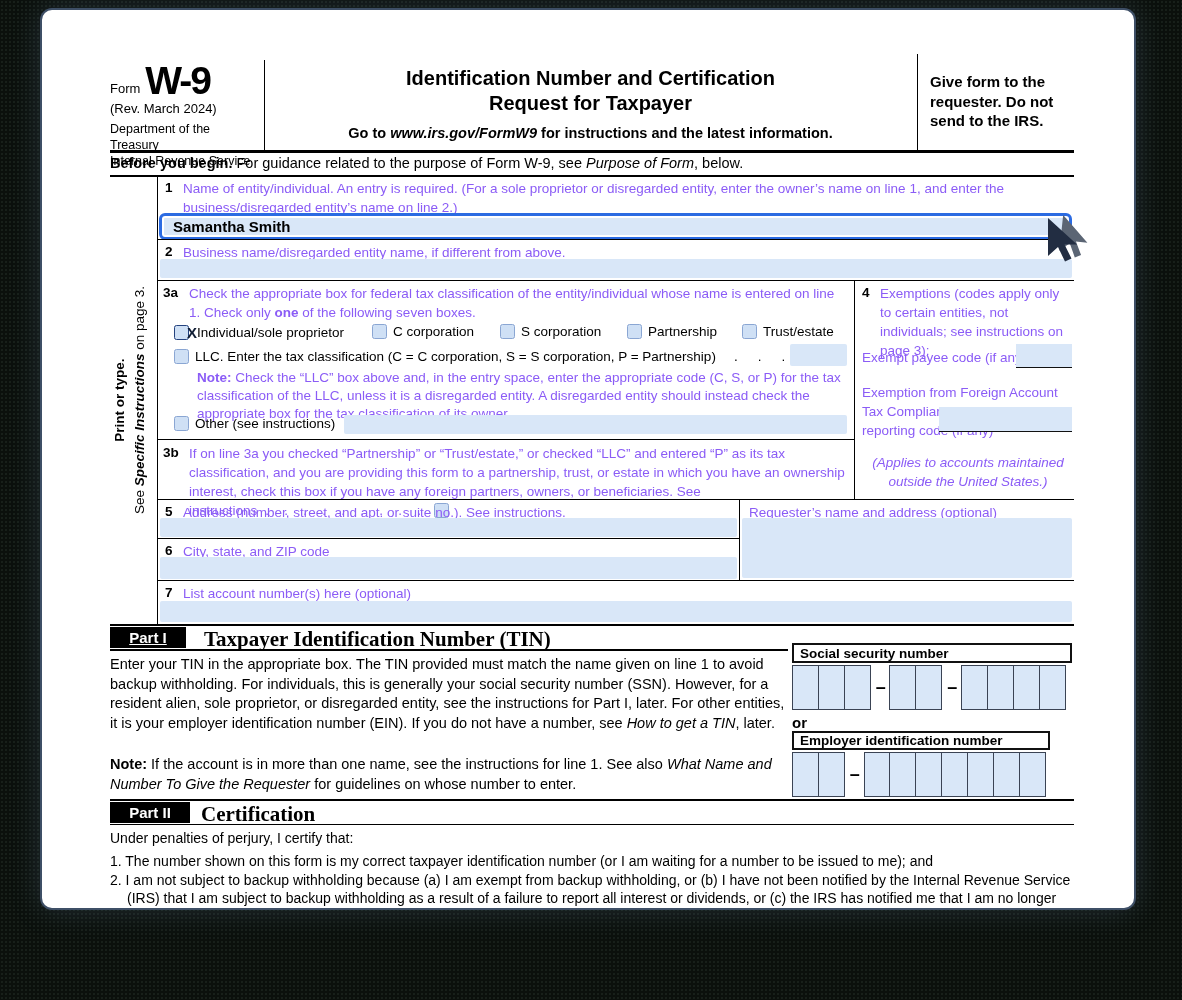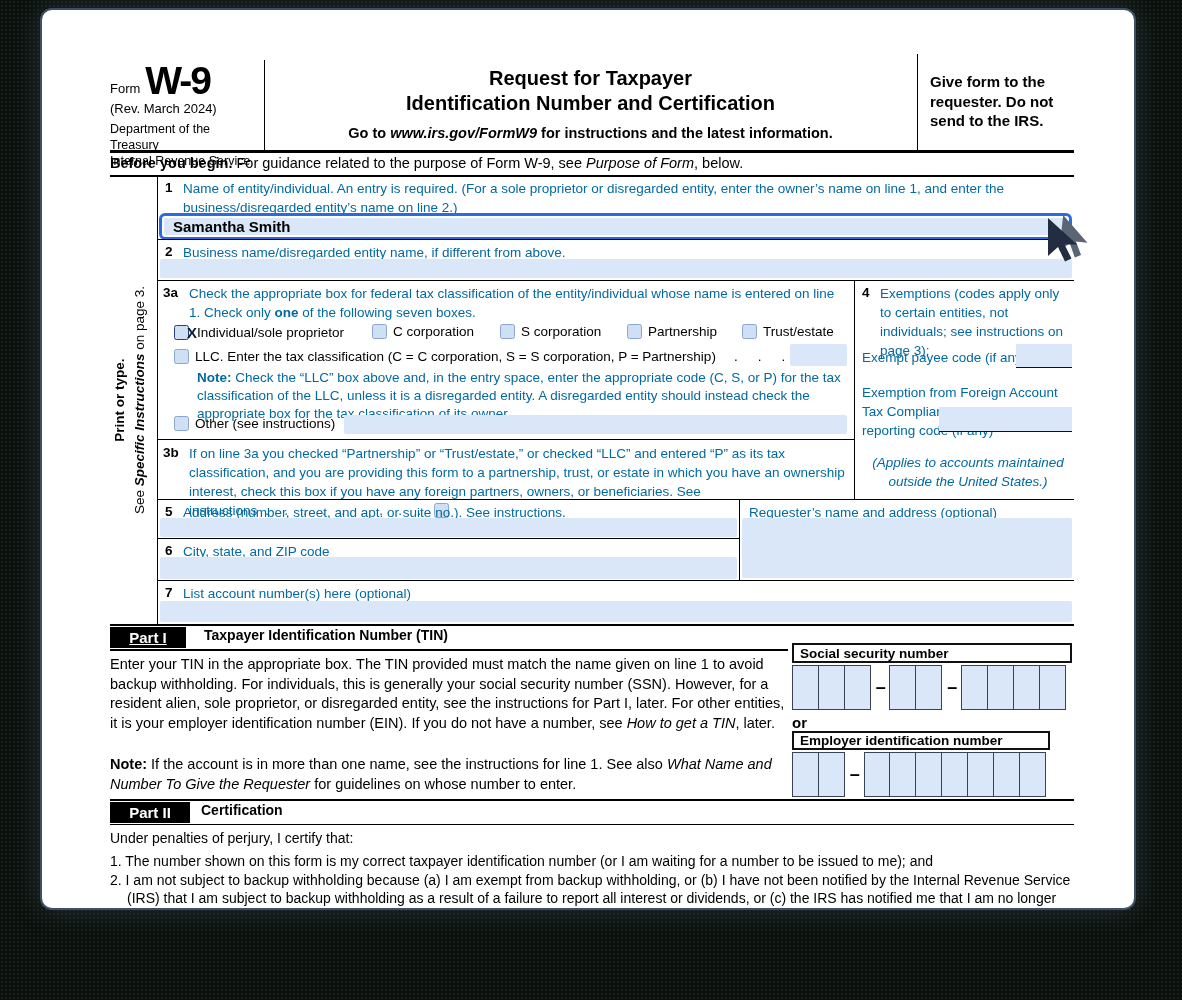--- a/index.html
+++ b/index.html
@@ -12,42 +12,42 @@
   }
   .card{
     position:absolute;left:40px;top:8px;width:1096px;height:902px;
     background:#ffffff;border:2px solid #3e4f66;border-radius:12px;
     box-shadow:0 0 30px rgba(130,165,215,.20);
     overflow:hidden;color:#000;box-sizing:border-box;
   }
   .abs{position:absolute;}
   .hline{position:absolute;background:#000;}
   .vline{position:absolute;background:#000;width:1px;}
-  .lbl{font-size:13.5px;line-height:1.4;color:#0369a1;}
+  .lbl{font-size:13.5px;line-height:1.4;color:#8b5cf6;}
   .num{font-size:13.5px;font-weight:bold;}
   .field{position:absolute;background:#d9e7f8;border-radius:2px;}
   .field-focused{
     position:absolute;background:#d9e7f8;border:3px solid #2b6be2;border-radius:6px;
     box-shadow:inset 0 0 0 2px #ffffff;
     font-size:15px;font-weight:bold;display:flex;align-items:center;padding-left:11px;
     box-sizing:border-box;
   }
   .cbx{
     display:inline-block;width:15px;height:15px;background:#cfe0f5;
     border:1.5px solid #8aa6d3;border-radius:2.5px;vertical-align:-3px;
     box-sizing:border-box;flex:0 0 auto;
   }
   .cbx-checked{border-color:#24427e;}
   .xmark{font-weight:bold;font-size:15px;color:#0f1c33;margin-left:-2px;}
   .chk-item{display:flex;align-items:center;gap:6px;font-size:13.5px;position:absolute;white-space:nowrap;}
   .badge{
     position:absolute;background:#000;color:#fff;font-weight:bold;font-size:15px;
     display:flex;align-items:center;justify-content:center;
   }
-  .part-title{position:absolute;font-weight:bold;font-size:14px;}
+  .part-title{position:absolute;font-weight:bold;font-size:21px;font-family:Liberation Serif, serif;}
   .dots{white-space:pre;letter-spacing:1px;}
   .cellrow{position:absolute;display:flex;align-items:center;}
   .cell{width:27px;height:45px;background:#d9e7f8;border:1.2px solid #3a4354;margin-left:-1.2px;box-sizing:border-box;}
   .cell:first-child{margin-left:0;}
   .dash{font-weight:bold;font-size:18px;padding:0 5px;}
   .boxhdr{
     position:absolute;background:#fff;border:2px solid #111;box-sizing:border-box;
     font-weight:bold;font-size:13.5px;display:flex;align-items:center;padding-left:6px;
   }
   .it{font-style:italic;}
@@ -74,22 +74,22 @@
       <div>Department of the Treasury</div>
       <div>Internal Revenue Service</div>
     </div>
   </div>
 
   <div class="vline" style="left:222px;top:50px;height:90px;"></div>
   <div class="vline" style="left:875px;top:44px;height:96px;"></div>
 
   <div class="abs" style="left:222px;top:56px;width:653px;text-align:center;">
     <div style="font-size:20px;font-weight:bold;line-height:1.25;">
+      <div>Identification Number and Certification</div>
       <div>Request for Taxpayer</div>
-      <div>Identification Number and Certification</div>
     </div>
     <div style="font-size:14.5px;font-weight:bold;margin-top:9px;">
       <span>Go to </span><span class="bi">www.irs.gov/FormW9</span><span> for instructions and the latest information.</span>
     </div>
   </div>
 
   <div class="abs" style="left:888px;top:62px;width:142px;font-size:15px;font-weight:bold;line-height:1.3;">Give form to the requester. Do not send to the IRS.</div>
 
   <div class="hline" style="left:68px;top:140px;width:964px;height:3px;"></div>
 

